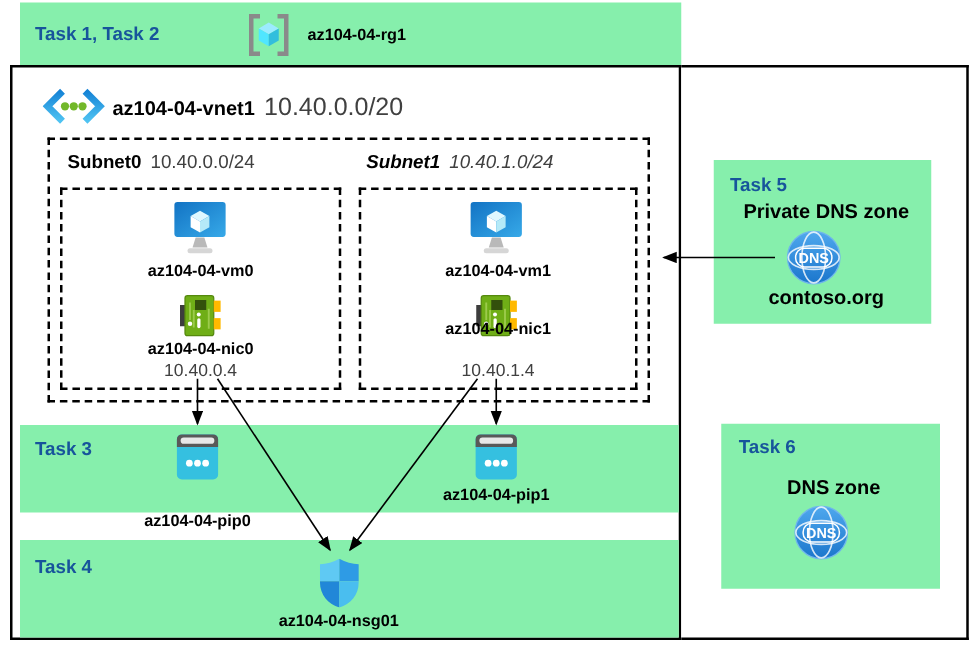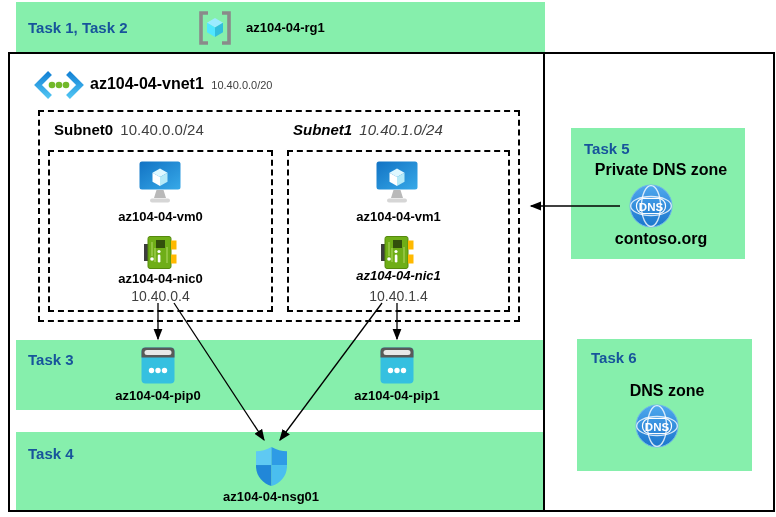--- a/index.html
+++ b/index.html
@@ -9,21 +9,21 @@
   }
   .abs{position:absolute;}
   .panel{background:#86efac;}
   .task-label{color:#17549B;font-weight:700;font-size:15px;white-space:nowrap;}
   .bold-name{font-weight:700;font-size:13px;color:#000;white-space:nowrap;}
   .muted{color:#404040;font-weight:400;}
   .center{text-align:center;}
   .box-solid{border:2px solid #000;background:#fff;box-sizing:border-box;}
   .box-dashed{border:2px dashed #000;background:transparent;box-sizing:border-box;}
   .vnet-title{font-size:16px;font-weight:700;white-space:nowrap;}
-  .vnet-title .muted{font-size:11px;}
+  .vnet-title .muted{font-size:20px;}
   .subnet-title{font-size:15px;font-weight:700;white-space:nowrap;}
   .subnet-title .muted{font-size:15px;}
   .ip-text{font-size:14px;color:#404040;}
   .zone-title{font-size:16px;font-weight:700;}
   svg{display:block;}
   .overlay{pointer-events:none;z-index:6;}
 </style>
 </head>
 <body>
 
@@ -121,35 +121,35 @@
     <rect x="1" y="9" width="4.5" height="17" fill="#3D3D3D"></rect>
     <rect x="5" y="1.5" width="23" height="32" rx="2" fill="#6FAE17" stroke="#55890D"></rect>
     <rect x="28" y="5.5" width="5.5" height="9" fill="#FFB900"></rect>
     <rect x="28" y="19.5" width="5.5" height="9" fill="#FFB900"></rect>
     <rect x="13" y="5" width="9" height="8" fill="#33500C"></rect>
     <path d="M9,7 V21 M12,13 V27 M24,12 V28" stroke="#9CCB4C" stroke-width="1.5" fill="none"></path>
     <circle cx="9" cy="24" r="1.8" fill="#fff"></circle>
     <circle cx="16" cy="16.5" r="1.6" fill="#fff"></circle>
     <rect x="14.8" y="19.5" width="2.6" height="8" rx="1.3" fill="#fff"></rect>
   </svg>
-  <div class="abs bold-name center" style="left:287px;top:268px;width:223px;font-style:italic;">az104-04-nic1</div>
+  <div class="abs bold-name center" style="left:287px;top:255px;width:223px;">az104-04-nic1</div>
   <div class="abs ip-text center" style="left:287px;top:288px;width:223px;">10.40.1.4</div>
 
   <div class="abs panel" style="left:16px;top:340px;width:527px;height:70px;"></div>
   <div class="abs task-label" style="left:28px;top:351px;">Task 3</div>
 
   <svg class="abs" style="left:141px;top:347px;" width="34" height="37" viewBox="0 0 34 37">
     <rect x="0.5" y="0.5" width="33" height="36" rx="4" fill="#35C0E0"></rect>
     <path d="M0.5,4.5 a4,4 0 0 1 4,-4 h25 a4,4 0 0 1 4,4 v6 h-33 z" fill="#595959"></path>
     <rect x="3.5" y="3" width="27" height="5" rx="2.5" fill="#E8E8E8"></rect>
     <circle cx="10.5" cy="23.5" r="2.7" fill="#fff"></circle>
     <circle cx="17" cy="23.5" r="2.7" fill="#fff"></circle>
     <circle cx="23.5" cy="23.5" r="2.7" fill="#fff"></circle>
   </svg>
-  <div class="abs bold-name center" style="left:83px;top:388px;width:150px;">az104-04-pip0</div>
+  <div class="abs bold-name center" style="left:83px;top:409px;width:150px;">az104-04-pip0</div>
 
   <svg class="abs" style="left:380px;top:347px;" width="34" height="37" viewBox="0 0 34 37">
     <rect x="0.5" y="0.5" width="33" height="36" rx="4" fill="#35C0E0"></rect>
     <path d="M0.5,4.5 a4,4 0 0 1 4,-4 h25 a4,4 0 0 1 4,4 v6 h-33 z" fill="#595959"></path>
     <rect x="3.5" y="3" width="27" height="5" rx="2.5" fill="#E8E8E8"></rect>
     <circle cx="10.5" cy="23.5" r="2.7" fill="#fff"></circle>
     <circle cx="17" cy="23.5" r="2.7" fill="#fff"></circle>
     <circle cx="23.5" cy="23.5" r="2.7" fill="#fff"></circle>
   </svg>
   <div class="abs bold-name center" style="left:322px;top:388px;width:150px;">az104-04-pip1</div>

